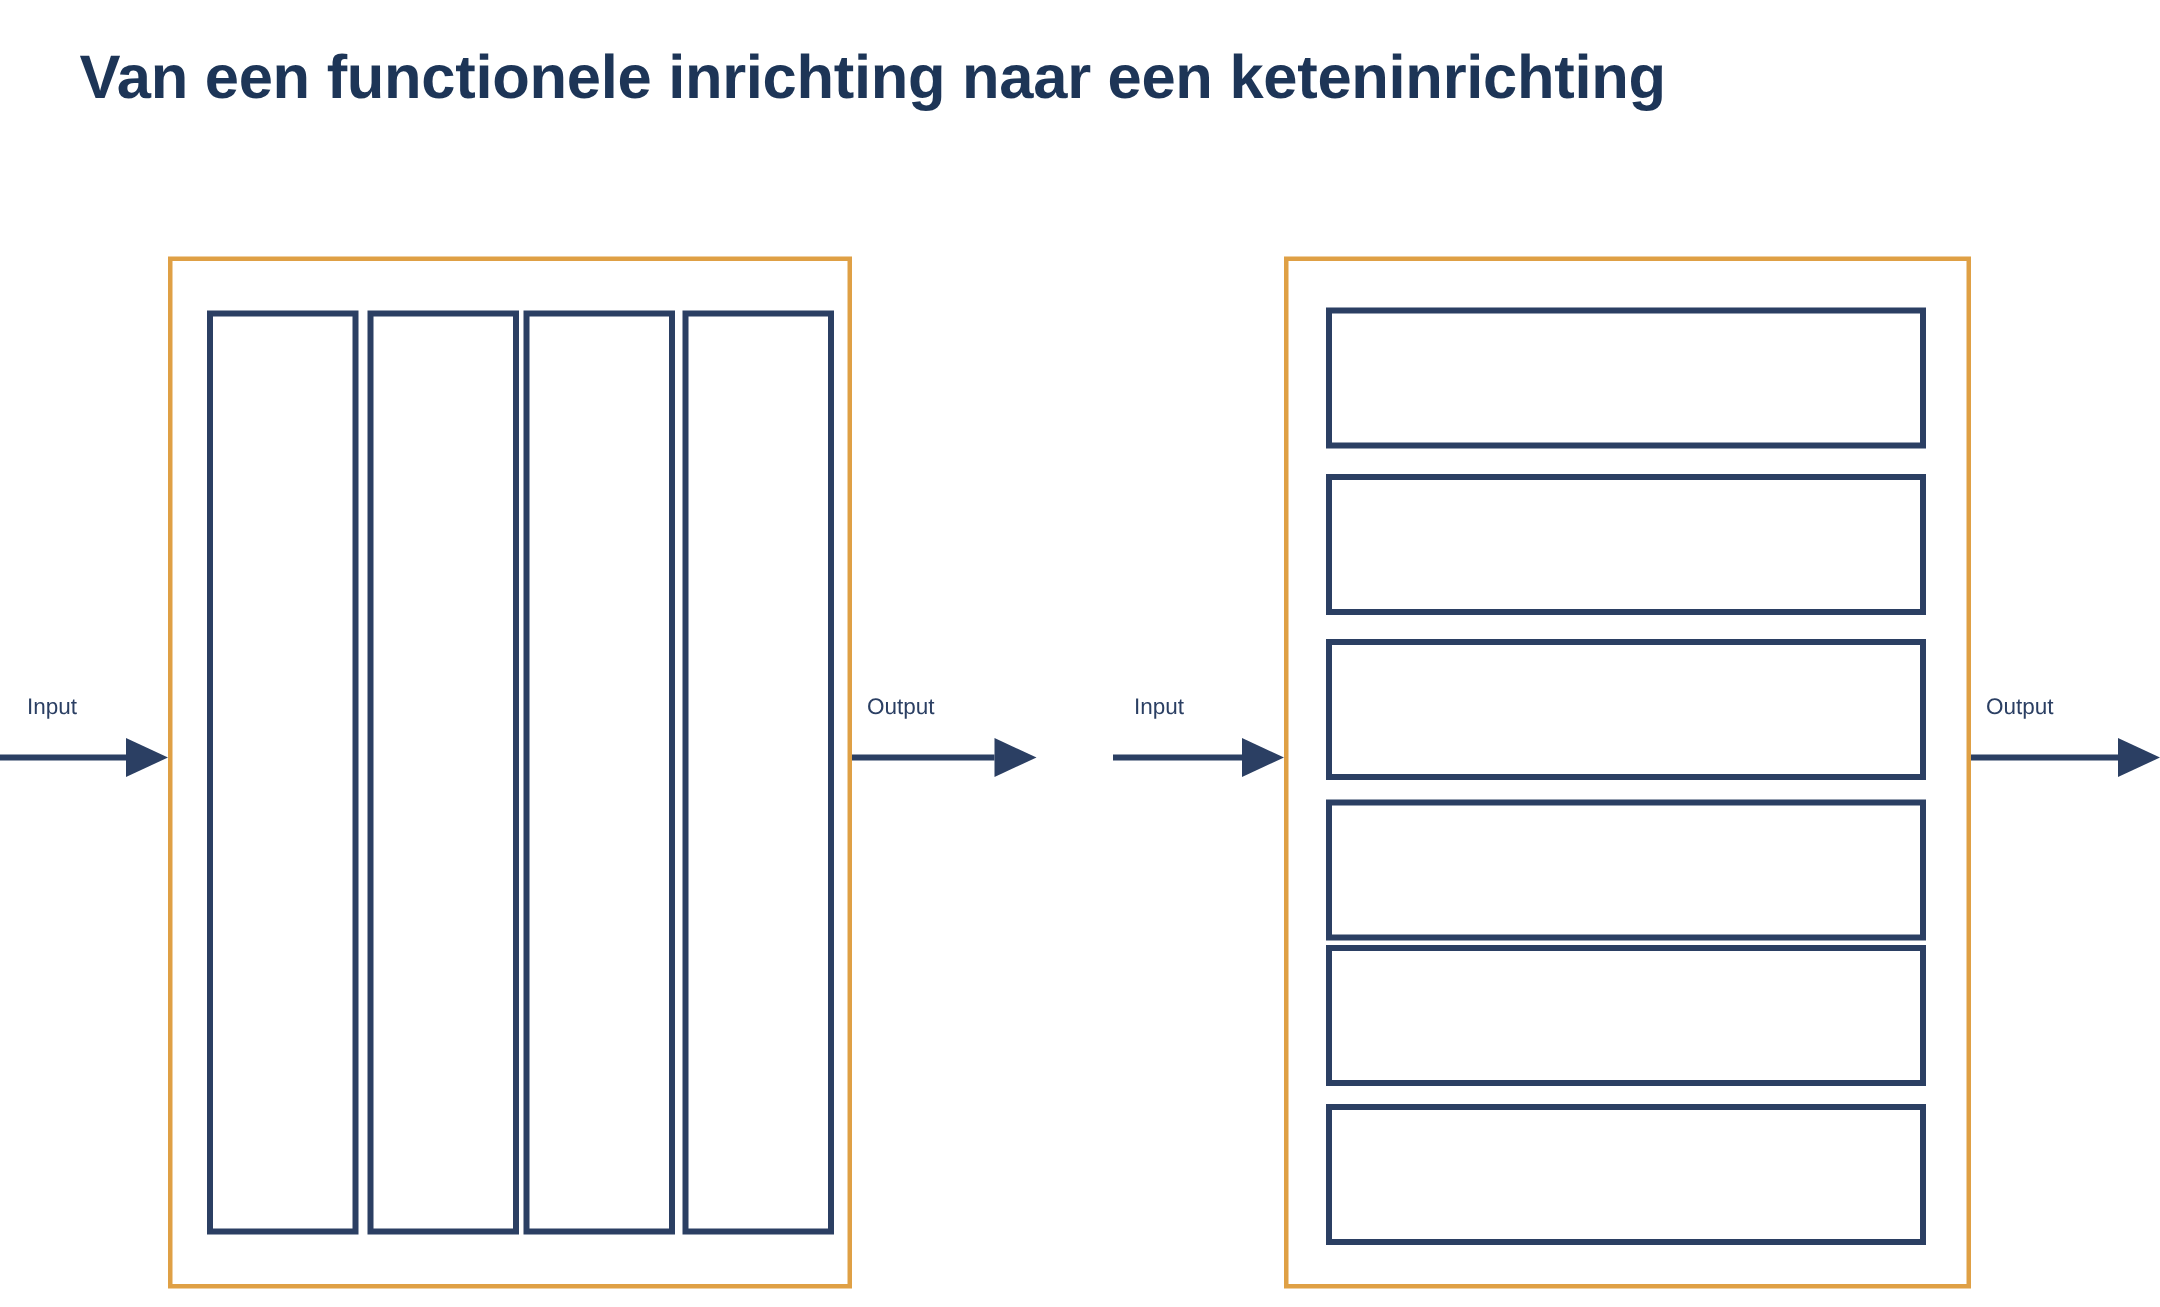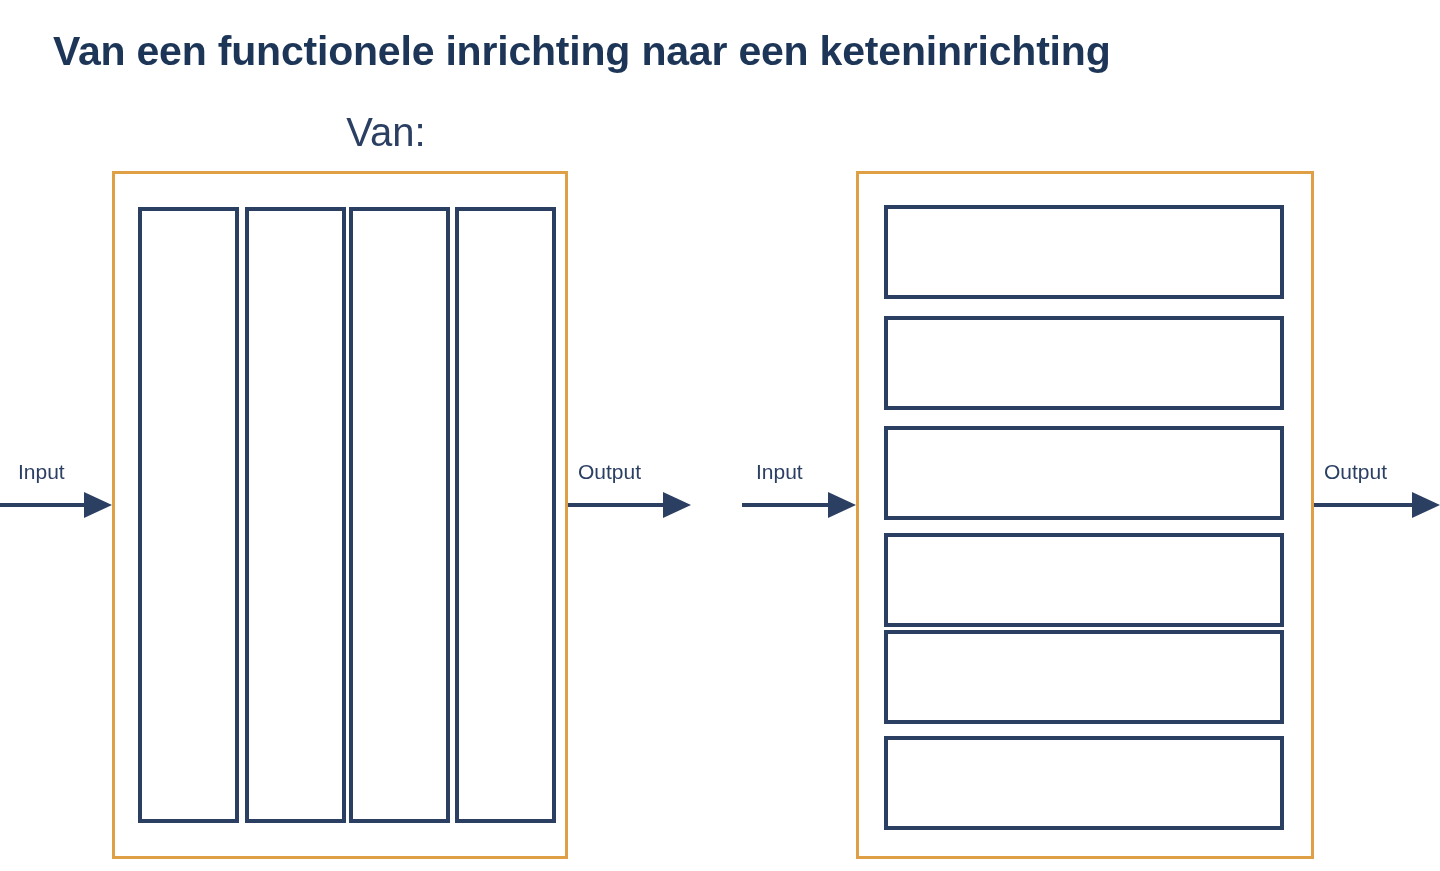--- a/index.html
+++ b/index.html
@@ -116,21 +116,21 @@
     top: 0;
     width: 0;
     height: 0;
     border-top: 13px solid transparent;
     border-bottom: 13px solid transparent;
     border-left: 28px solid #2b3f63;
   }
 
   .flow-label {
     position: absolute;
-    font-size: 21px;
+    font-size: 15px;
     line-height: 25px;
     font-weight: 400;
     color: #2b3f63;
     white-space: nowrap;
   }
 
   
   #arrow-input-functional { left: 0px;   top: 492px; width: 112px; }
   #arrow-input-functional .shaft { width: 84px; }
   #arrow-input-functional .head  { left: 84px; }
@@ -154,21 +154,20 @@
   #arrow-output-chain .head  { left: 98px; }
   #label-output-chain { left: 1324px; top: 459px; }
 </style>
 </head>
 <body>
 
 <div id="canvas">
 
   <div id="page-title">Van een functionele inrichting naar een keteninrichting</div>
 
-  <div id="heading-van" class="section-heading">Van:</div>
 
   <div id="frame-functional" class="outer-frame">
     <div class="inner-box silo-column c0"></div>
     <div class="inner-box silo-column c1"></div>
     <div class="inner-box silo-column c2"></div>
     <div class="inner-box silo-column c3"></div>
   </div>
 
   <div id="label-input-functional" class="flow-label">Input</div>
   <div id="arrow-input-functional" class="flow-arrow">

